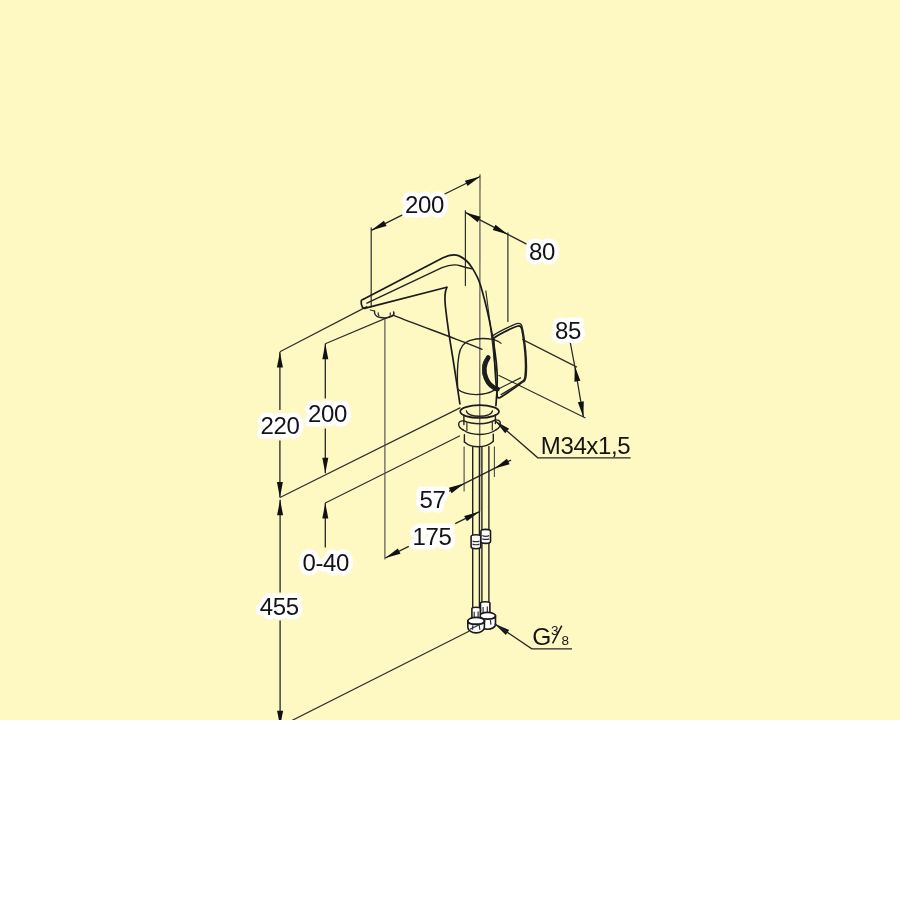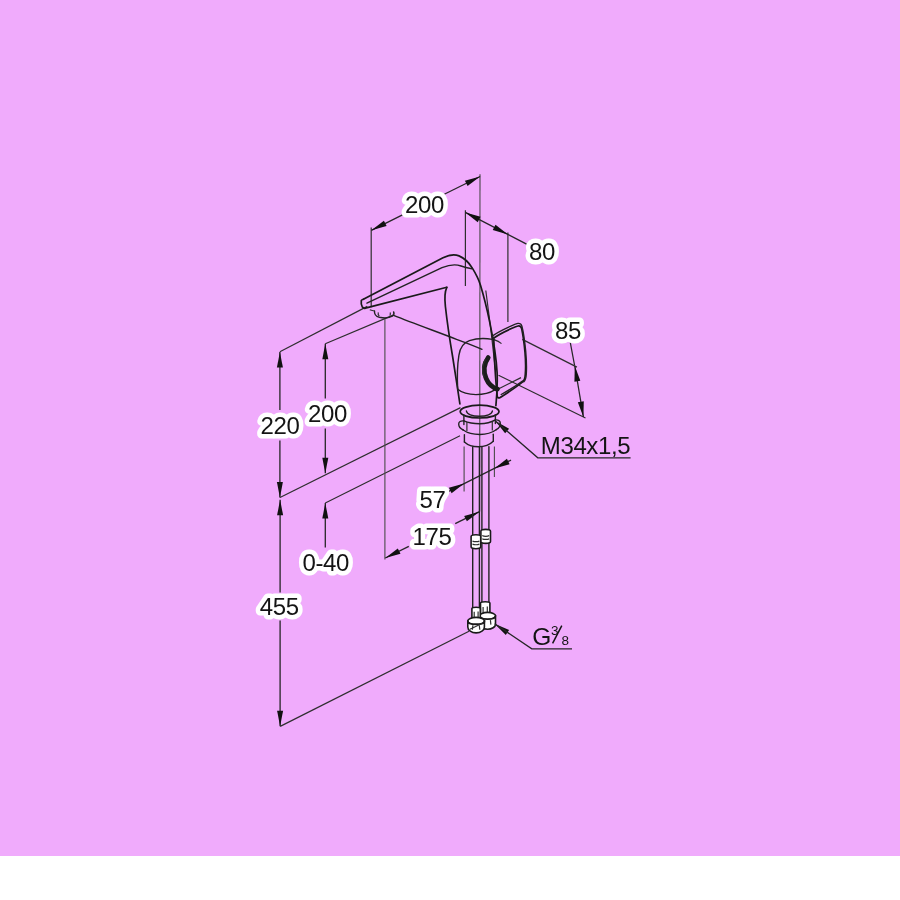--- a/index.html
+++ b/index.html
@@ -1,16 +1,16 @@
 <!DOCTYPE html>
 <html><head>
 <meta charset="utf-8">
 <style>
   html,body{margin:0;padding:0;background:#ffffff;}
-  .page{width:900px;height:856px;background:#f0abfc;position:relative;overflow:hidden;}
+  .page{width:900px;height:720px;background:#fef9c3;position:relative;overflow:hidden;}
   svg{display:block;}
   text{font-family:"Liberation Sans","DejaVu Sans",sans-serif;fill:#141414;letter-spacing:-0.4px;}
   .dimtxt{font-size:24px;paint-order:stroke fill;stroke:#ffffff;stroke-width:9px;stroke-linejoin:round;}
   .fractxt{font-size:13.5px;}
   .nohalo{paint-order:fill;stroke:none;}
   .outline{fill:none;stroke:#1a1a1a;stroke-width:1.7;stroke-linecap:round;stroke-linejoin:round;}
   .outline2{fill:none;stroke:#222222;stroke-width:1.4;stroke-linecap:round;stroke-linejoin:round;}
   .thin{fill:none;stroke:#2e2e2e;stroke-width:1.2;stroke-linecap:butt;}
   .aux{fill:none;stroke:#4a4a4a;stroke-width:1.1;stroke-linecap:butt;}
   .dim{fill:none;stroke:#262626;stroke-width:1.3;stroke-linecap:butt;}

